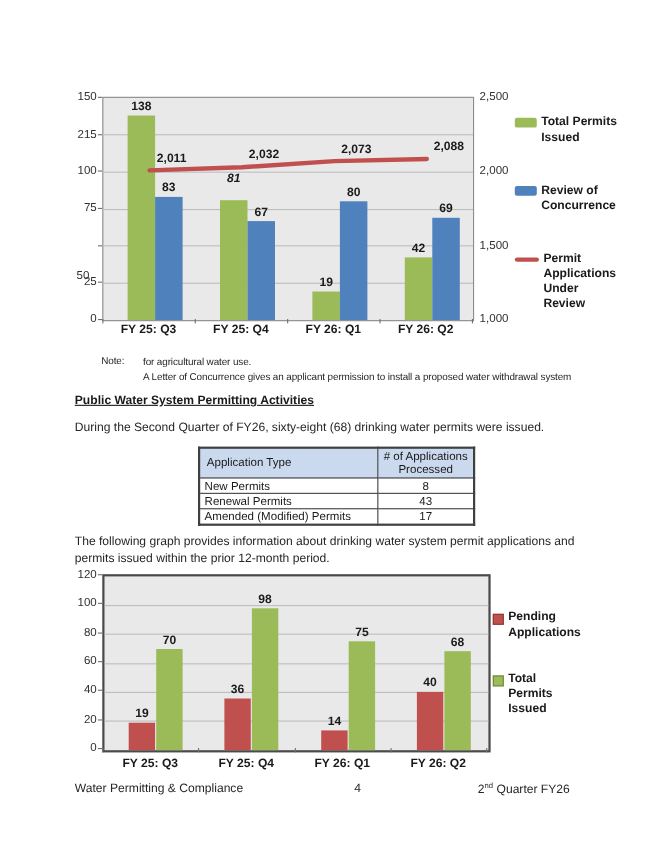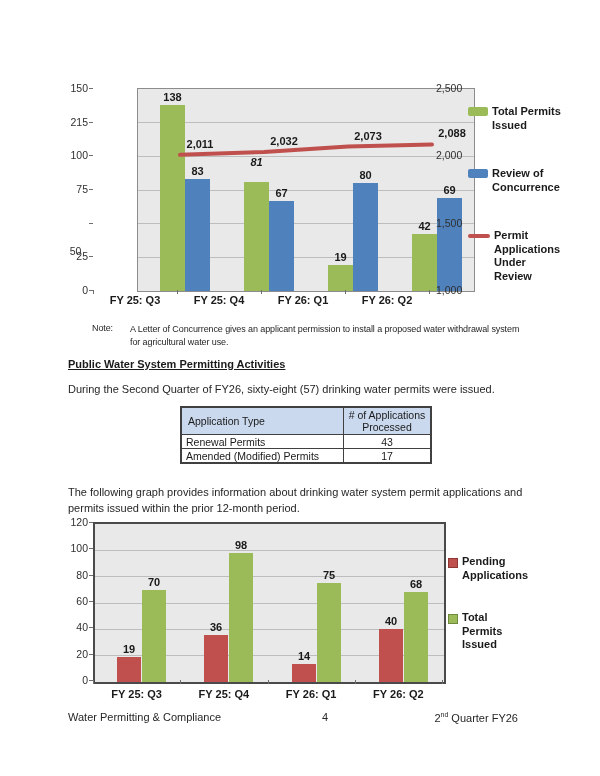--- a/index.html
+++ b/index.html
@@ -56,21 +56,21 @@
       <div class="tick-label" style="left: 0px; top: 63.3333px; width: 25px; text-align: right;">100</div>
       <div class="tick-mark" style="left: 26px; top: 70.3333px; width: 4px; height: 1px;"></div>
       <div class="tick-label" style="left: 0px; top: 97px; width: 25px; text-align: right;">75</div>
       <div class="tick-mark" style="left: 26px; top: 104px; width: 4px; height: 1px;"></div>
       <div class="tick-label" style="left: 0px; top: 130.667px; width: 25px; text-align: center; margin-top: 28px;">50</div>
       <div class="tick-mark" style="left: 26px; top: 137.667px; width: 4px; height: 1px;"></div>
       <div class="tick-label" style="left: 0px; top: 164.333px; width: 25px; text-align: right;">25</div>
       <div class="tick-mark" style="left: 26px; top: 171.333px; width: 4px; height: 1px;"></div>
       <div class="tick-label" style="left: 0px; top: 198px; width: 25px; text-align: right;">0</div>
       <div class="tick-mark" style="left: 26px; top: 205px; width: 4px; height: 1px;"></div>
-      <div class="plot" style="left: 30px; top: 3px; width: 336px; height: 202px; background: rgb(233, 233, 233); margin-left: 44px;">
+      <div class="plot" style="left: 30px; top: 3px; width: 336px; height: 202px; background: rgb(233, 233, 233);">
         <div class="gridline" style="left: 0px; right: 0px; top: 33.1667px; height: 1px; background: rgb(189, 189, 189);"></div>
         <div class="gridline" style="left: 0px; right: 0px; top: 66.8333px; height: 1px; background: rgb(189, 189, 189);"></div>
         <div class="gridline" style="left: 0px; right: 0px; top: 100.5px; height: 1px; background: rgb(189, 189, 189);"></div>
         <div class="gridline" style="left: 0px; right: 0px; top: 134.167px; height: 1px; background: rgb(189, 189, 189);"></div>
         <div class="gridline" style="left: 0px; right: 0px; top: 167.833px; height: 1px; background: rgb(189, 189, 189);"></div>
         <div class="bar" style="left: 22px; bottom: 0px; width: 25px; height: 186px; background: rgb(155, 187, 89);"></div>
         <div class="bar-label" style="left: 14.5px; bottom: 188px; width: 40px;">138</div>
         <div class="bar" style="left: 47px; bottom: 0px; width: 25px; height: 112px; background: rgb(79, 129, 189);"></div>
         <div class="bar-label" style="left: 39.5px; bottom: 114px; width: 40px;">83</div>
         <div class="bar" style="left: 106px; bottom: 0px; width: 25px; height: 109px; background: rgb(155, 187, 89);"></div>
@@ -127,36 +127,40 @@
           <div>Applications</div>
           <div>Under</div>
           <div>Review</div>
         </div>
       </div>
     </div>
 
   <div class="note">
     <div class="note-label">Note:</div>
     <div class="note-lines">
+      <div>for agricultural water use.</div>
       <div>A Letter of Concurrence gives an applicant permission to install a proposed water withdrawal system</div>
-      <div>for agricultural water use.</div>
     </div>
   </div>
 
   <div class="heading">Public Water System Permitting Activities</div>
-  <div class="para1">During the Second Quarter of FY26, sixty-eight (57) drinking water permits were issued.</div>
+  <div class="para1">During the Second Quarter of FY26, sixty-eight (68) drinking water permits were issued.</div>
 
   <table class="ptable">
     <thead>
       <tr style="background: rgb(203, 217, 238);">
         <th class="col-type">Application Type</th>
         <th class="col-num"># of Applications Processed</th>
       </tr>
     </thead>
     <tbody>
+        <tr>
+          <td>New Permits</td>
+          <td class="num">8</td>
+        </tr>
         <tr>
           <td>Renewal Permits</td>
           <td class="num">43</td>
         </tr>
         <tr>
           <td>Amended (Modified) Permits</td>
           <td class="num">17</td>
         </tr>
       </tbody>
   </table>

